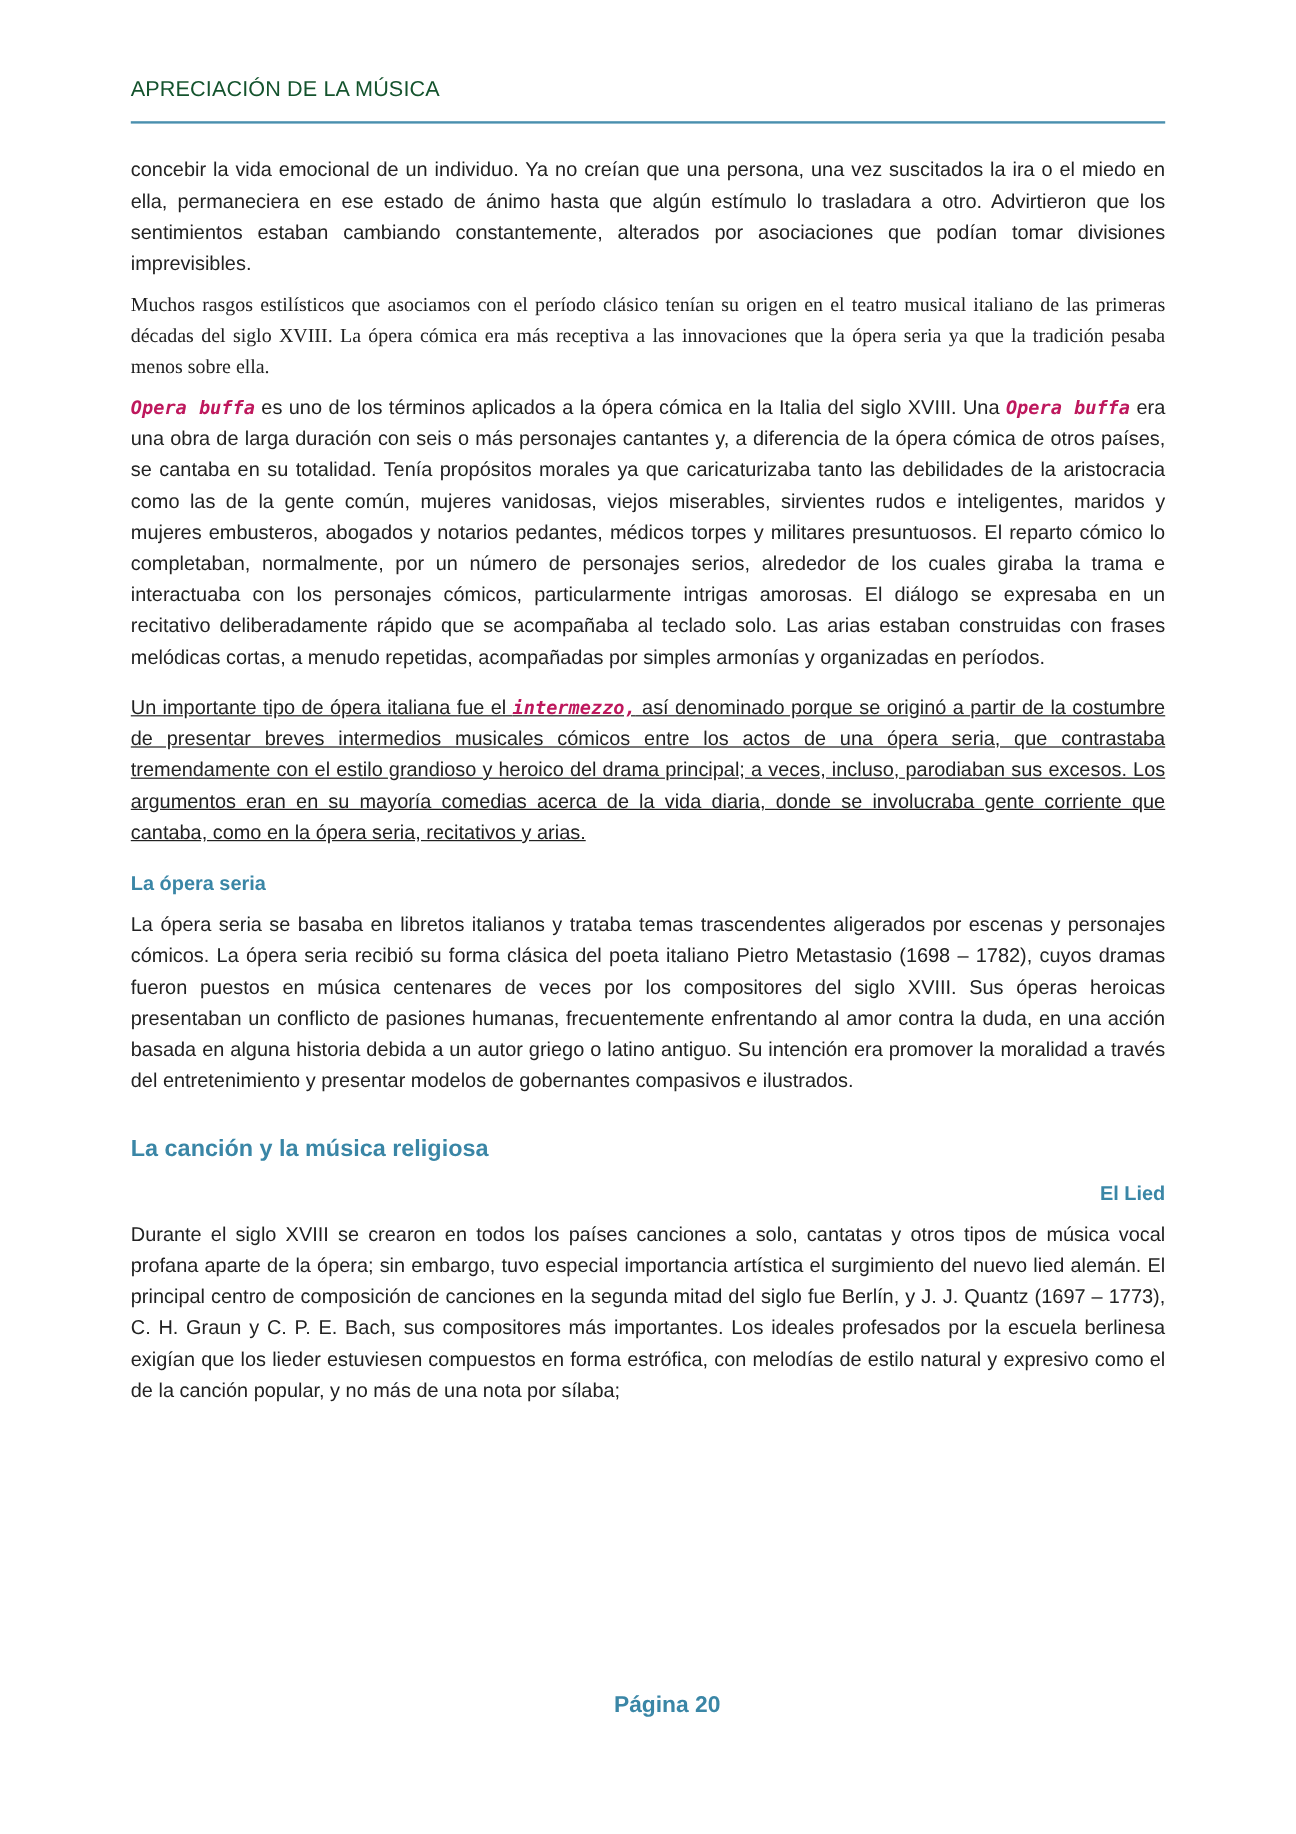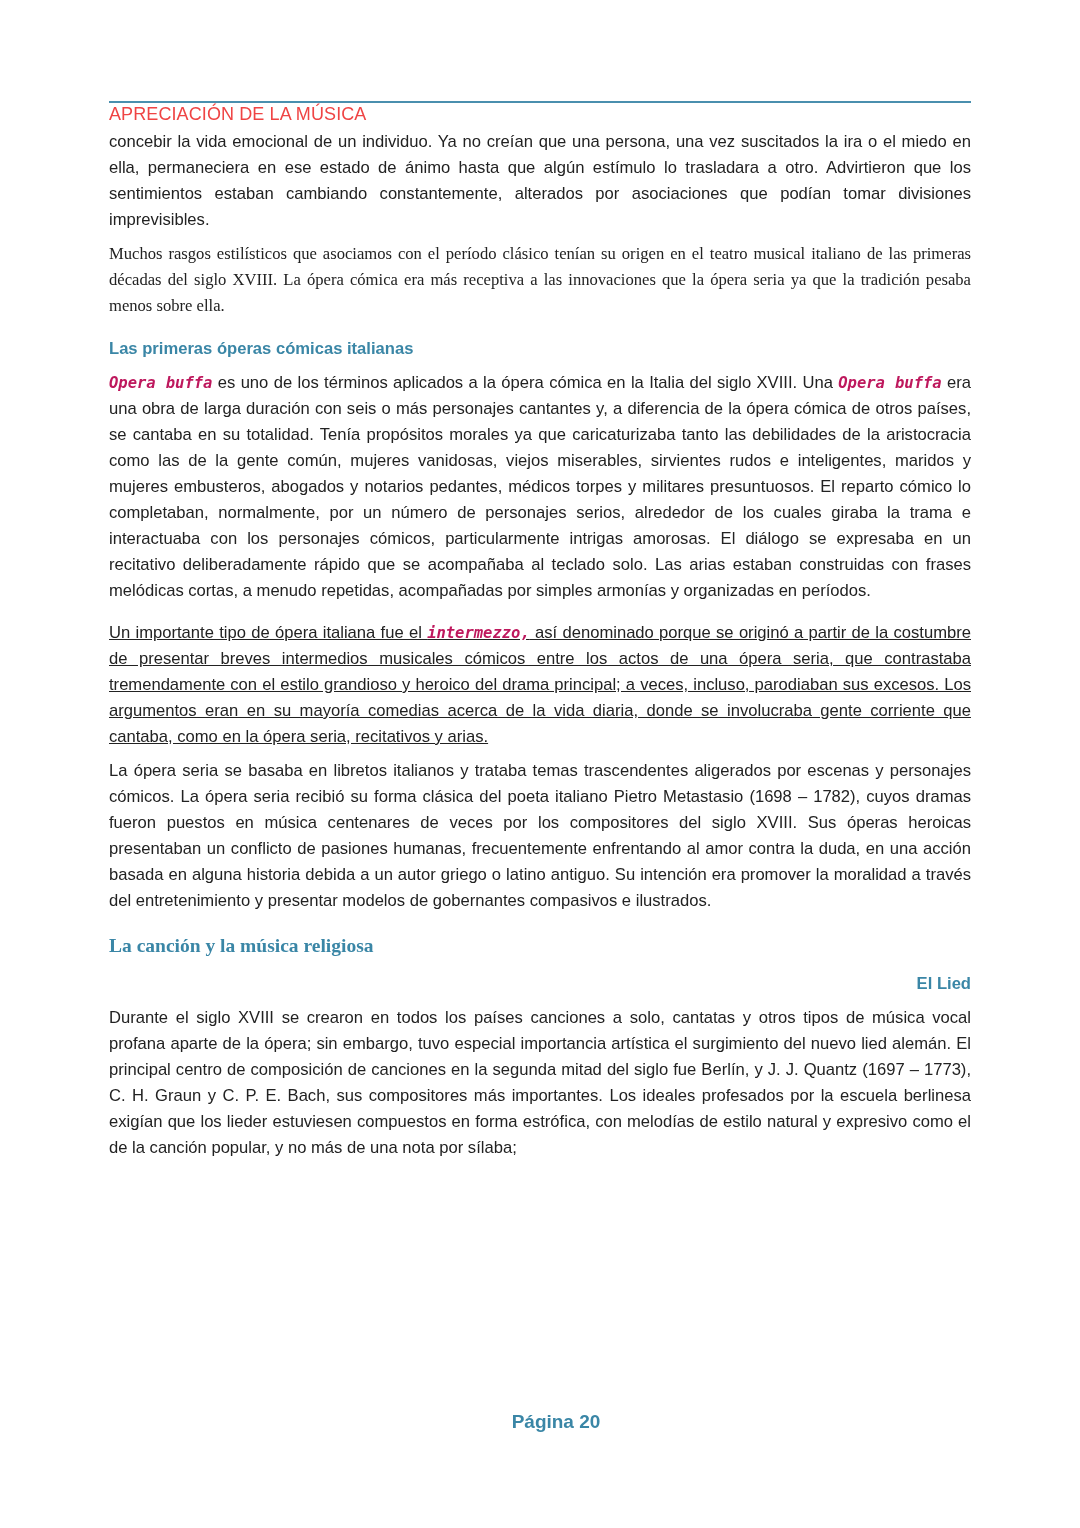--- a/index.html
+++ b/index.html
@@ -1,22 +1,21 @@
 <!DOCTYPE html>
 <html><head>
   <meta charset="utf-8">
   <style>
     html, body { margin: 0; padding: 0; background: #ffffff; }
     body { width: 1080px; height: 1528px; position: relative; overflow: hidden; }
     .page { position: absolute; left: 109px; top: 0; width: 862px; }
     .running-header {
       position: absolute; top: 64px; left: 0;
-      font-family: "Liberation Sans", sans-serif; font-size: 18px; color: #ef4444;
+      font-family: "Liberation Sans", sans-serif; font-size: 18px; color: #14532d;
       letter-spacing: 0.1px;
-      margin-top: 40px;
     }
     .header-rule {
       position: absolute; top: 101px; left: 0; width: 862px; height: 2px; background: #4a8fae;
     }
     .content { position: absolute; top: 129px; left: 0; width: 862px; }
     p {
       margin: 0; font-family: "Liberation Sans", sans-serif; font-size: 16.6px;
       line-height: 26px; color: #222222; text-align: justify;
     }
     .gap-p { margin-top: 16px; text-decoration: underline; }
@@ -42,26 +41,26 @@
 
 <div class="page">
   <div class="running-header">APRECIACIÓN DE LA MÚSICA</div>
   <div class="header-rule"></div>
 
   <div class="content">
     <p>concebir la vida emocional de un individuo. Ya no creían que una persona, una vez suscitados la ira o el miedo en ella, permaneciera en ese estado de ánimo hasta que algún estímulo lo trasladara a otro. Advirtieron que los sentimientos estaban cambiando constantemente, alterados por asociaciones que podían tomar divisiones imprevisibles.</p>
 
     <p style="margin-top:8px;font-family:Liberation Serif, serif;">Muchos rasgos estilísticos que asociamos con el período clásico tenían su origen en el teatro musical italiano de las primeras décadas del siglo XVIII. La ópera cómica era más receptiva a las innovaciones que la ópera seria ya que la tradición pesaba menos sobre ella.</p>
 
-    <h3 style="margin-top:17px;">Las primeras óperas cómicas italianas</h3>
     <p style="margin-top:8px;"><em class="term">Opera buffa</em><span> es uno de los términos aplicados a la ópera cómica en la Italia del siglo XVIII. Una </span><em class="term">Opera buffa</em><span> era una obra de larga duración con seis o más personajes cantantes y, a diferencia de la ópera cómica de otros países, se cantaba en su totalidad. Tenía propósitos morales ya que caricaturizaba tanto las debilidades de la aristocracia como  las de la gente común, mujeres vanidosas, viejos miserables, sirvientes rudos e inteligentes, maridos y mujeres embusteros, abogados y notarios pedantes, médicos torpes y militares presuntuosos. El reparto cómico lo completaban, normalmente, por un número de personajes serios, alrededor de los cuales giraba la trama e interactuaba con los personajes cómicos, particularmente intrigas amorosas. El diálogo se expresaba en un recitativo deliberadamente rápido que se acompañaba al teclado solo. Las arias estaban construidas con frases melódicas cortas, a menudo repetidas, acompañadas por simples armonías y organizadas en períodos.</span></p>
 
     <p class="gap-p"><span>Un importante tipo de ópera italiana fue el </span><em class="term">intermezzo,</em><span> así denominado porque se originó a partir de la costumbre de presentar breves intermedios musicales cómicos entre los actos de una ópera seria, que contrastaba tremendamente con el estilo grandioso y heroico del drama principal; a veces, incluso, parodiaban sus excesos. Los argumentos eran en su mayoría comedias acerca de la vida diaria, donde se involucraba gente corriente que cantaba, como en la ópera seria, recitativos y arias.</span></p>
 
+    <h3 style="margin-top:17px;">La ópera seria</h3>
     <p style="margin-top:8px;">La ópera seria se basaba en libretos italianos y trataba temas trascendentes aligerados por escenas y personajes cómicos. La ópera seria recibió su forma clásica del poeta italiano Pietro Metastasio (1698 – 1782), cuyos dramas fueron puestos en música centenares de veces por los compositores del siglo XVIII. Sus óperas heroicas presentaban un conflicto de pasiones humanas, frecuentemente enfrentando al amor contra la duda, en una acción basada en alguna historia debida a un autor griego o latino antiguo. Su intención era promover la moralidad a través del entretenimiento y presentar modelos de gobernantes compasivos e ilustrados.</p>
 
-    <h2 style="margin-top:19px;font-family:Liberation Serif, serif;">La canción y la música religiosa</h2>
+    <h2 style="margin-top:30px;">La canción y la música religiosa</h2>
     <h3 style="margin-top:12px;text-align:right;">El Lied</h3>
     <p style="margin-top:8px;">Durante el siglo XVIII se crearon en todos los países canciones a solo, cantatas y otros tipos de música vocal profana aparte de la ópera; sin embargo, tuvo especial importancia artística el surgimiento del nuevo lied alemán. El principal centro de composición de canciones en la segunda mitad del siglo fue Berlín, y J. J. Quantz (1697 – 1773), C. H. Graun y C. P. E. Bach, sus compositores más importantes. Los ideales profesados por la escuela berlinesa exigían que los lieder estuviesen compuestos en forma estrófica, con melodías de estilo natural y expresivo como el de la canción popular, y no más de una nota por sílaba;</p>
   </div>
 </div>
 
 <div class="footer">Página 20</div>
 
 </body></html>

